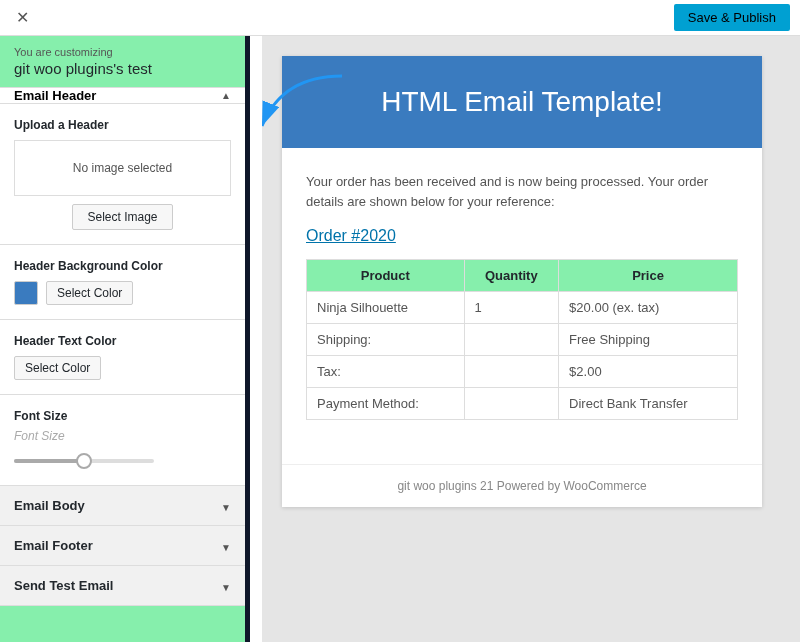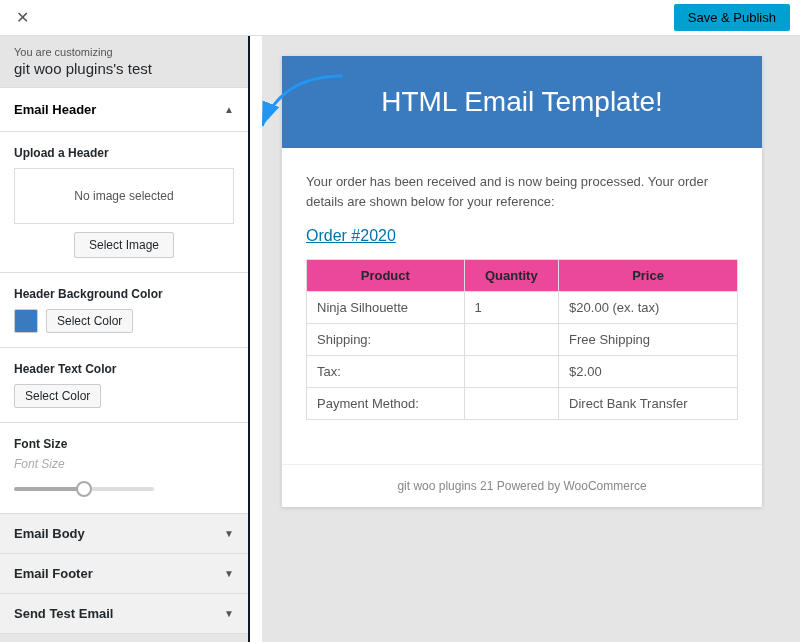--- a/index.html
+++ b/index.html
@@ -15,30 +15,30 @@
     }
     .save-publish-btn {
       background: #00a0d2; color: #000000; border: none; padding: 6px 14px; cursor: pointer; font-size: 13px; border-radius: 2px;
     }
 
     
     .main-layout { display: flex; flex: 1; overflow: hidden; }
 
     
     .sidebar {
-      width: 250px; min-width: 250px; background: #e5e5e5; border-right: 2px solid #0f172a;
+      width: 250px; min-width: 250px; background: #86efac; border-right: 5px solid #0f172a;
       display: flex; flex-direction: column; overflow-y: auto;
     }
 
     .customizing-label { font-size: 11px; color: #555; padding: 10px 14px 2px 14px; }
     .customizing-title { font-size: 15px; font-weight: normal; color: #23282d; padding: 0 14px 10px 14px; border-bottom: 1px solid #ddd; }
 
     .section-header {
       display: flex; align-items: center; justify-content: space-between;
-      padding: 14px 14px; background: #fff; border-bottom: 1px solid #ddd;
+      padding: 0 14px; background: #fff; border-bottom: 1px solid #ddd;
       cursor: pointer; font-weight: 600; font-size: 13px; text-align: right;
     }
     .section-header .chevron { font-size: 10px; color: #555; }
 
     
     .upload-section { padding: 14px; background: #fff; border-bottom: 1px solid #ddd; }
     .upload-title { font-size: 12px; font-weight: 600; margin-bottom: 8px; color: #23282d; }
     .image-placeholder {
       border: 1px solid #ddd; background: #fff; text-align: center; padding: 20px;
       color: #555; font-size: 12px; margin-bottom: 8px;
@@ -66,21 +66,21 @@
     .slider-track { width: 140px; height: 4px; background: #ddd; border-radius: 2px; position: relative; }
     .slider-fill { width: 70px; height: 4px; background: #aaa; border-radius: 2px; }
     .slider-thumb {
       width: 16px; height: 16px; background: #fff; border: 2px solid #aaa;
       border-radius: 50%; position: absolute; left: 62px; top: 50%; transform: translateY(-50%);
       cursor: pointer;
     }
 
     
     .collapse-section {
-      display: flex; align-items: center; justify-content: space-between;
+      display: flex; align-items: flex-end; justify-content: space-between;
       padding: 12px 14px; background: #f1f1f1; border-bottom: 1px solid #ddd;
       cursor: pointer; font-weight: 600; font-size: 13px; color: #23282d;
     }
     .collapse-section .chevron-down { font-size: 10px; color: #555; }
 
     
     .content-area { flex: 1; background: #e5e5e5; overflow-y: auto; padding: 20px; display: flex; justify-content: center; margin-left: 12px; }
     .email-preview { background: #fff; max-width: 480px; width: 100%; box-shadow: 0 1px 4px rgba(0,0,0,0.15); }
 
     
@@ -88,21 +88,21 @@
     .email-header h1 { color: #fff; font-size: 28px; font-weight: normal; }
 
     
     .email-body { padding: 24px; }
     .order-intro { font-size: 13px; color: #555; margin-bottom: 16px; line-height: 1.5; }
     .order-link { color: #0073aa; text-decoration: underline; font-size: 16px; margin-bottom: 14px; display: block; cursor: pointer; }
 
     
     .order-table { width: 100%; border-collapse: collapse; font-size: 13px; margin-bottom: 20px; }
     .order-table th, .order-table td { border: 1px solid #ddd; padding: 8px 10px; }
-    .order-table th { background: #ec4899; font-weight: 600; color: #23282d; }
+    .order-table th { background: #86efac; font-weight: 600; color: #23282d; }
     .order-table td { color: #555; }
 
     
     .email-footer { padding: 14px; text-align: center; font-size: 12px; color: #888; border-top: 1px solid #eee; }
 
     .wrapper { position: relative; display: flex; flex-direction: column; height: 642px; width: 800px; }
   </style>
 </head>
 <body>
 

